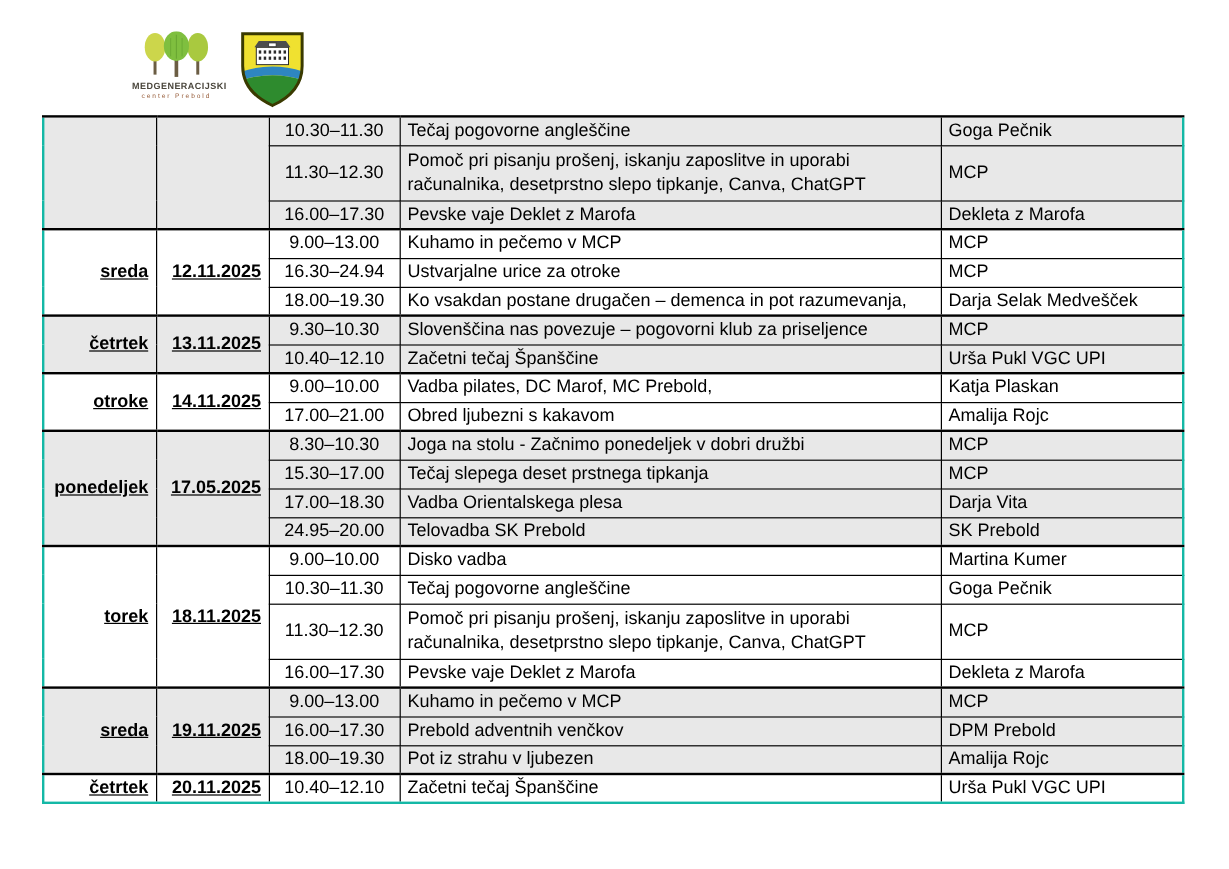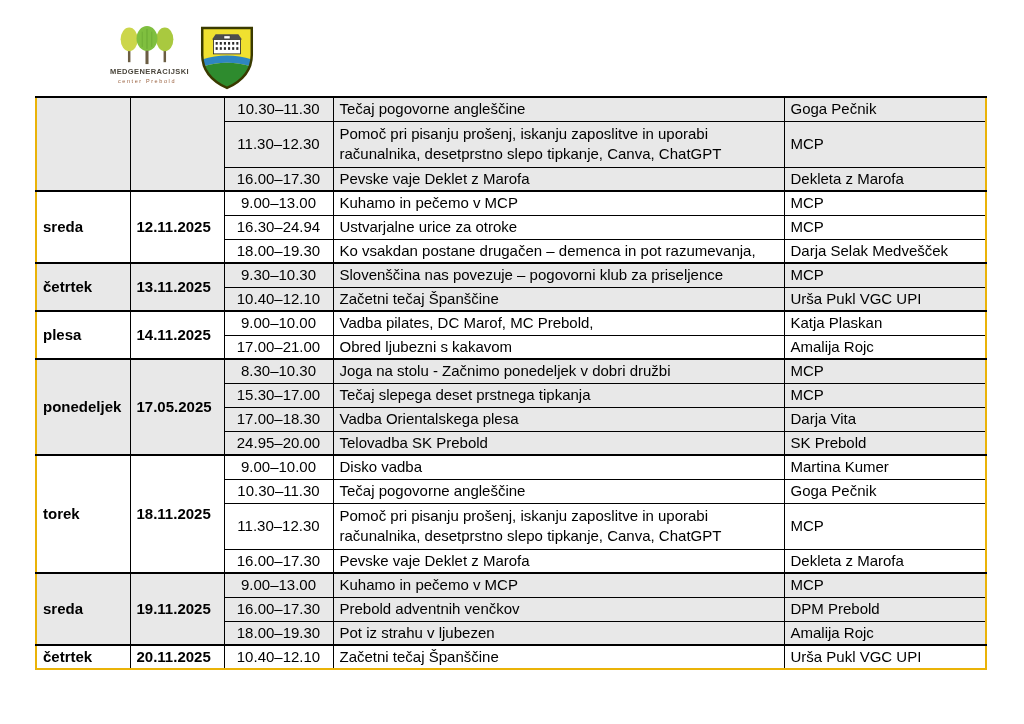--- a/index.html
+++ b/index.html
@@ -14,29 +14,29 @@
   .logo-mcp{width:74px;text-align:center;}
   .logo-mcp svg{display:block;margin:0 auto;}
   .logo-title{font-size:7.5px;font-weight:bold;color:#4a463c;letter-spacing:.4px;white-space:nowrap;margin-top:1px;}
   .logo-sub{font-size:5.5px;color:#9a6240;letter-spacing:1.6px;white-space:nowrap;margin-top:2px;}
   .crest{display:block;}
 
   
   table.schedule{
     position:absolute;left:35px;top:96px;width:950px;
     border-collapse:collapse;table-layout:fixed;
-    font-size:15px;border:2px solid #eab308;
+    font-size:15px;border:2px solid #14b8a6;
   }
   table.schedule td{
     border:1px solid #000;padding:1px 6px;vertical-align:middle;
     line-height:1.32;overflow:hidden;
   }
   table.schedule tr{height:24px;}
   table.schedule tr.tall{height:46px;}
-  td.day,td.date{font-weight:bold;text-align:left;padding:1px 2px;}
+  td.day,td.date{font-weight:bold;text-align:right;padding:1px 2px;text-decoration:underline;}
   td.time{text-align:center;padding:1px 2px;}
   tr.shaded td{background:#e8e8e8;}
   tr.block-start td{border-top:2px solid #000;}
 </style>
 </head>
 <body>
 
 <div class="page">
 
   <div class="logos">
@@ -141,21 +141,21 @@
         <td>Slovenščina nas povezuje – pogovorni klub za priseljence</td>
         <td>MCP</td>
       </tr>
       <tr class="shaded">
         <td class="time">10.40–12.10</td>
         <td>Začetni tečaj Španščine</td>
         <td>Urša Pukl VGC UPI</td>
       </tr>
 
       <tr class="block-start">
-        <td class="day" rowspan="2">plesa</td>
+        <td class="day" rowspan="2">otroke</td>
         <td class="date" rowspan="2">14.11.2025</td>
         <td class="time">9.00–10.00</td>
         <td>Vadba pilates, DC Marof, MC Prebold,</td>
         <td> Katja Plaskan</td>
       </tr>
       <tr>
         <td class="time">17.00–21.00</td>
         <td>Obred ljubezni s kakavom</td>
         <td>Amalija Rojc</td>
       </tr>

